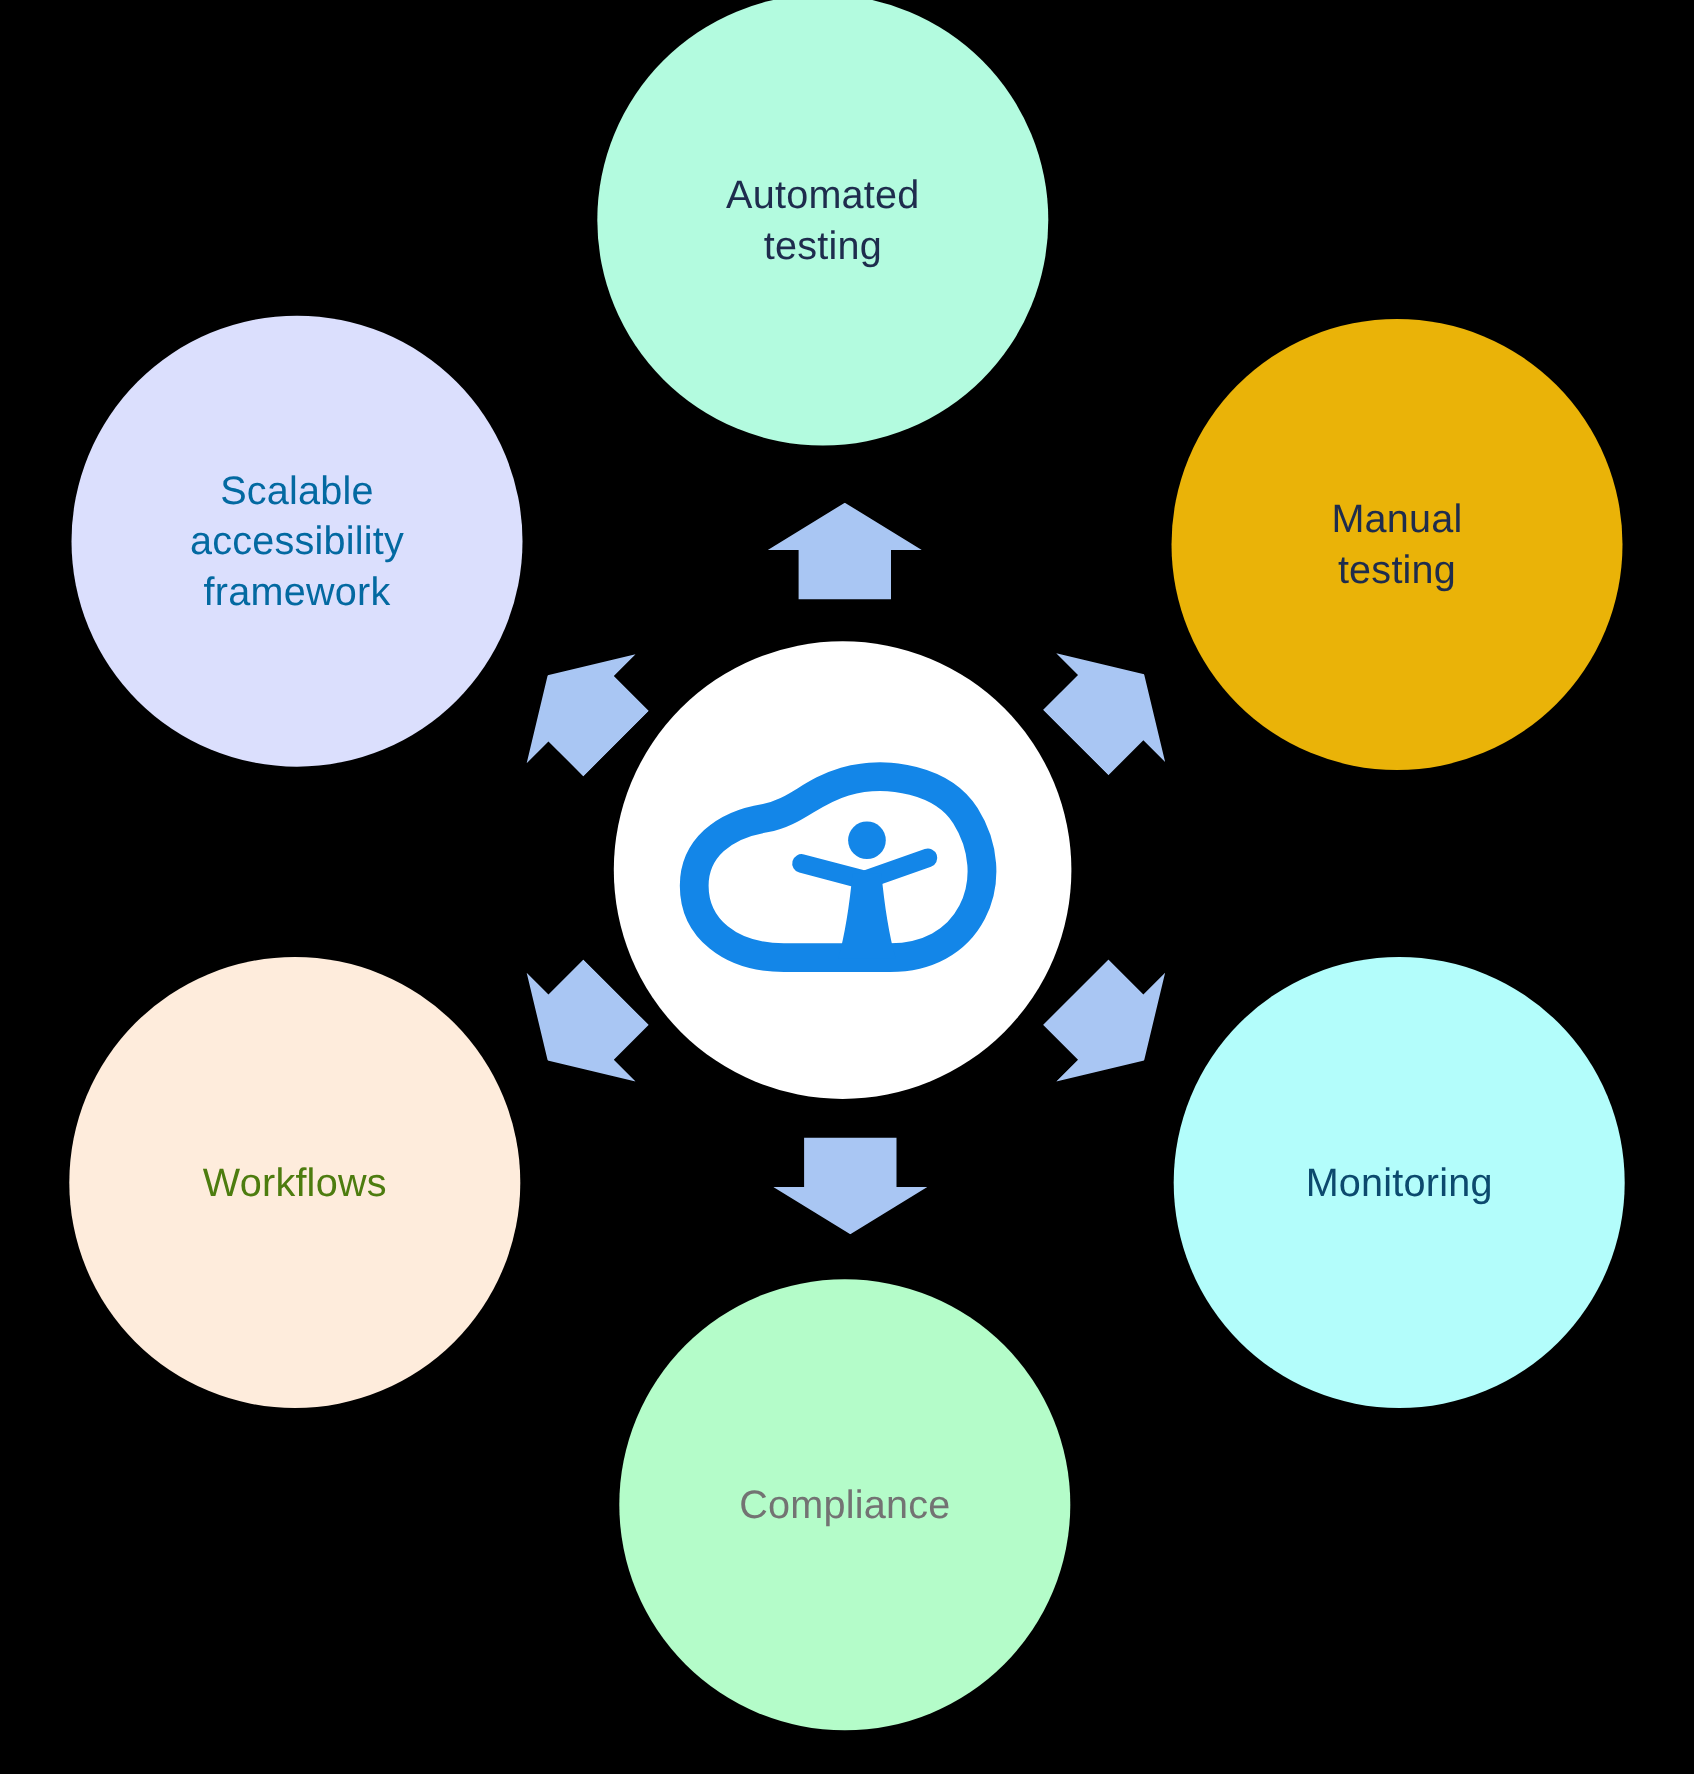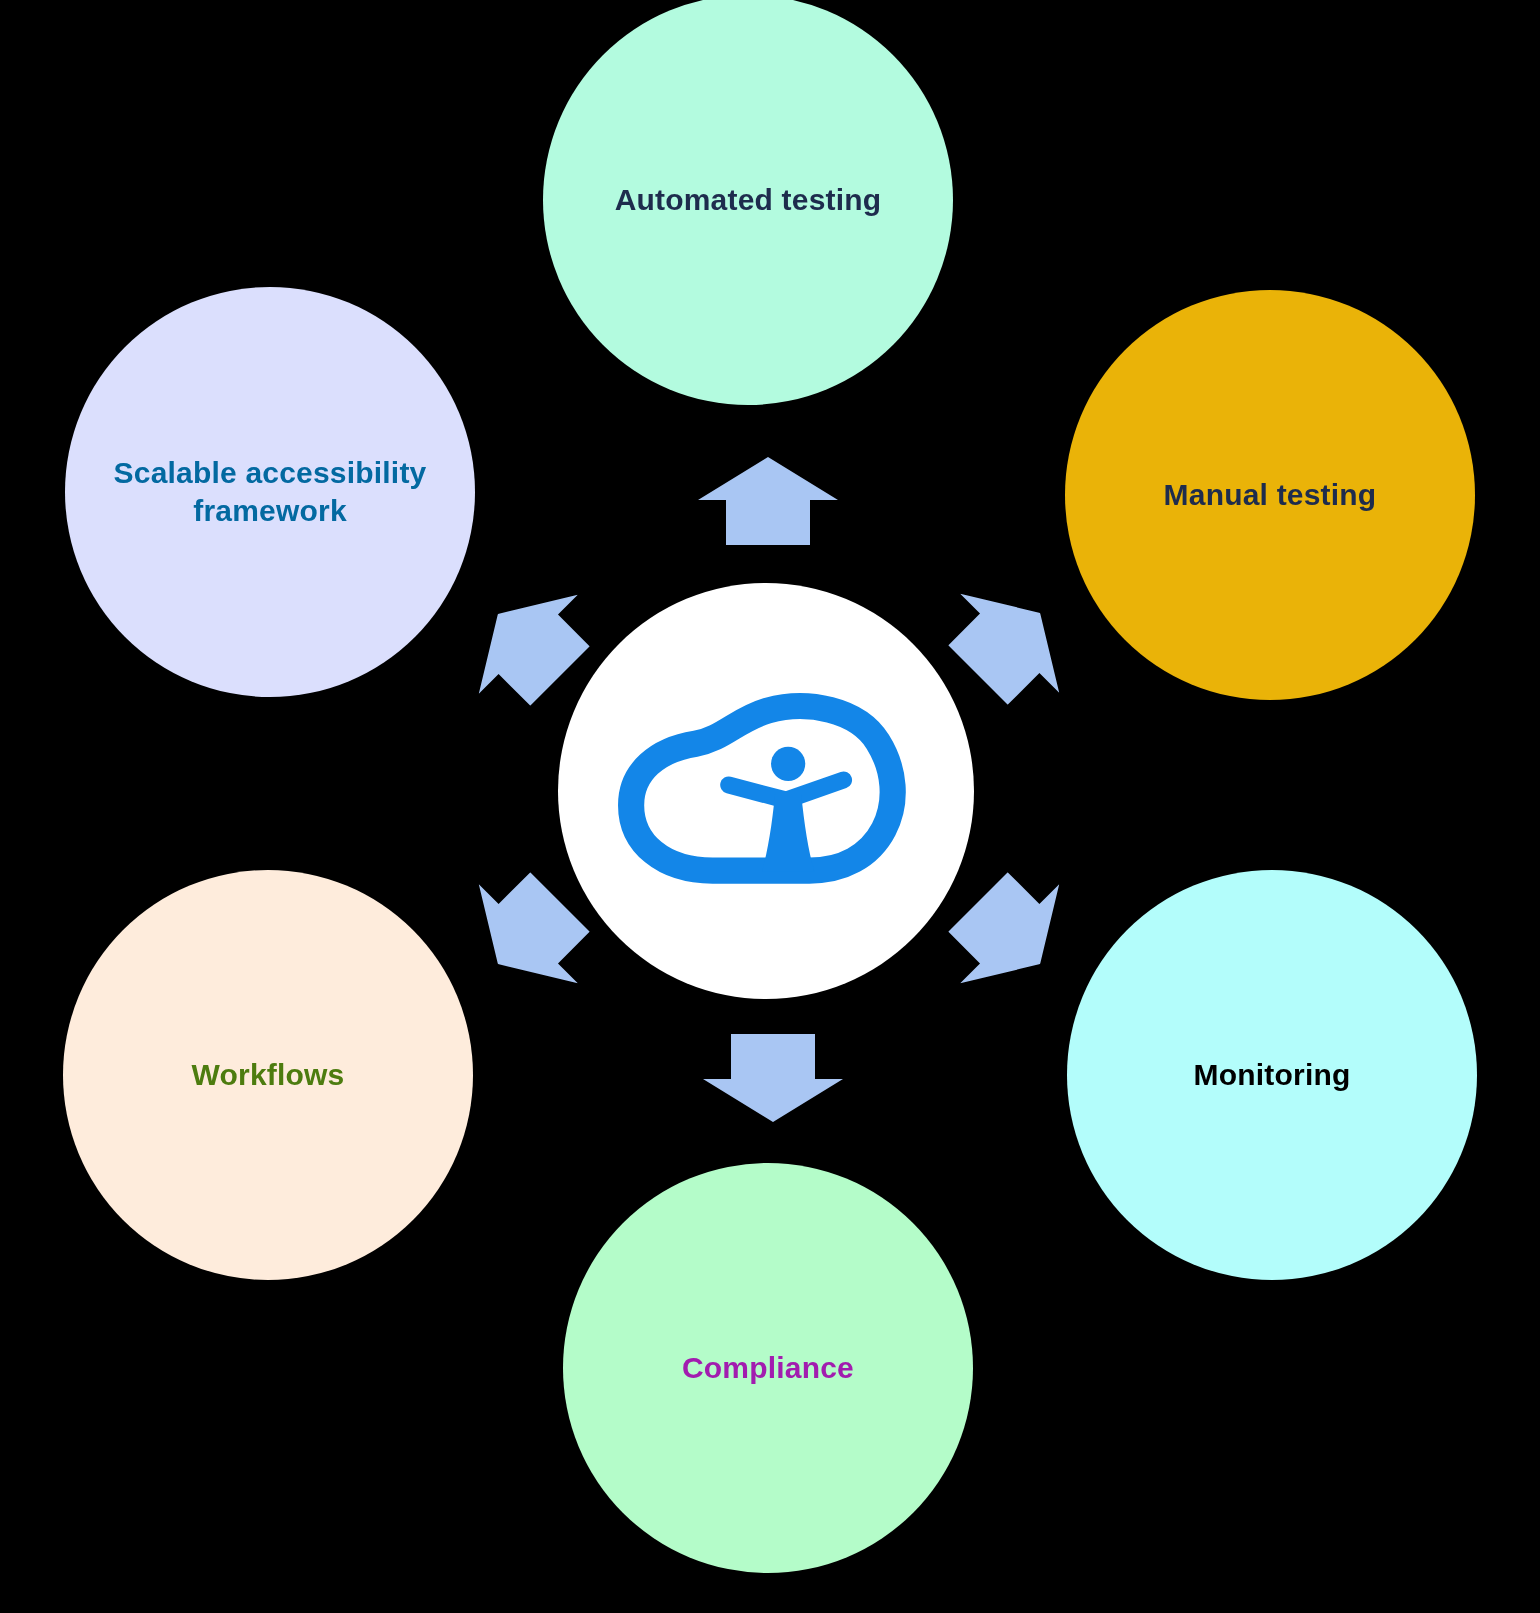--- a/index.html
+++ b/index.html
@@ -16,24 +16,24 @@
   .node {
     position: absolute;
     width: 410px;
     height: 410px;
     border-radius: 50%;
     display: flex;
     align-items: center;
     justify-content: center;
   }
   .node .label {
-    font-size: 30px;
+    font-size: 36px;
     line-height: 1.28;
     text-align: center;
-    font-weight: 700;
+    font-weight: 400;
     letter-spacing: 0.2px;
   }
   .n-automated   { left: 543px;  top: -5px;   }
   .n-manual      { left: 1065px; top: 290px;  }
   .n-monitoring  { left: 1067px; top: 870px;  }
   .n-compliance  { left: 563px;  top: 1163px; }
   .n-workflows   { left: 63px;   top: 870px;  }
   .n-scalable    { left: 65px;   top: 287px;  }
 
   .n-automated .label  { width: 290px; }
@@ -78,25 +78,25 @@
 
   <div class="node n-automated" style="background-color: rgb(179, 251, 223);">
     <span class="label" style="color: rgb(30, 44, 77);">Automated testing</span>
   </div>
 
   <div class="node n-manual" style="background-color: #eab308;">
     <span class="label" style="color: rgb(30, 44, 77);">Manual testing</span>
   </div>
 
   <div class="node n-monitoring" style="background-color: rgb(179, 253, 251);">
-    <span class="label" style="color: #000000;">Monitoring</span>
+    <span class="label" style="color: #0c4a6e;">Monitoring</span>
   </div>
 
   <div class="node n-compliance" style="background-color: rgb(180, 252, 201);">
-    <span class="label" style="color: #a21caf;">Compliance</span>
+    <span class="label" style="color: #737373;">Compliance</span>
   </div>
 
   <div class="node n-workflows" style="background-color: rgb(254, 236, 220);">
     <span class="label" style="color: #4d7c0f;">Workflows</span>
   </div>
 
   <div class="node n-scalable" style="background-color: rgb(219, 223, 253);">
     <span class="label" style="color: #0369a1;">Scalable accessibility framework</span>
   </div>
 

